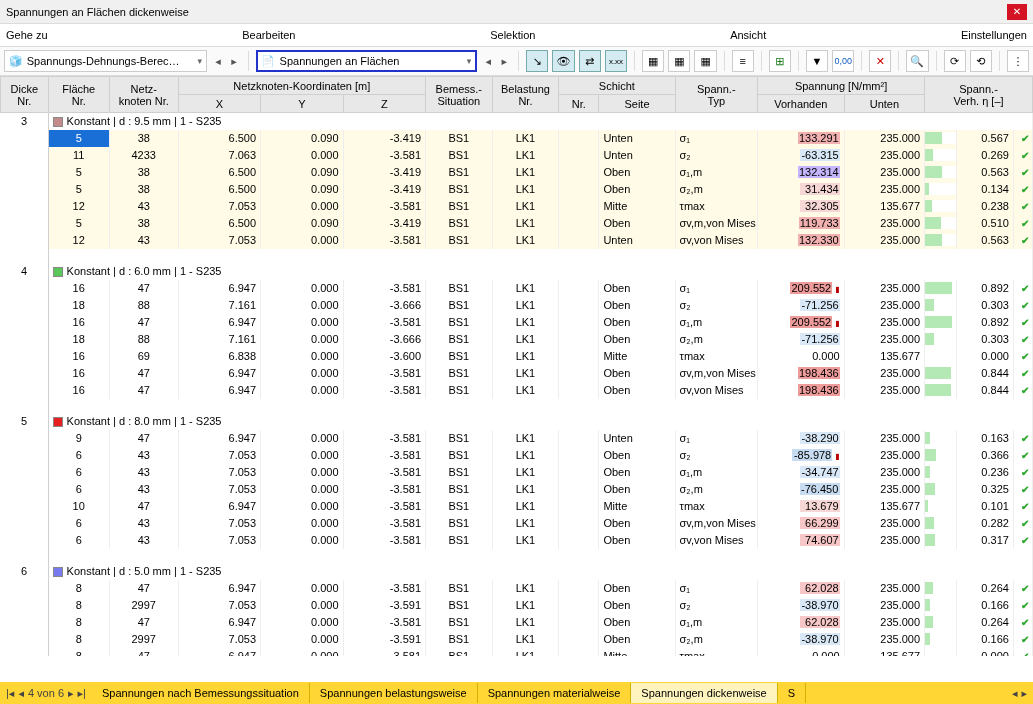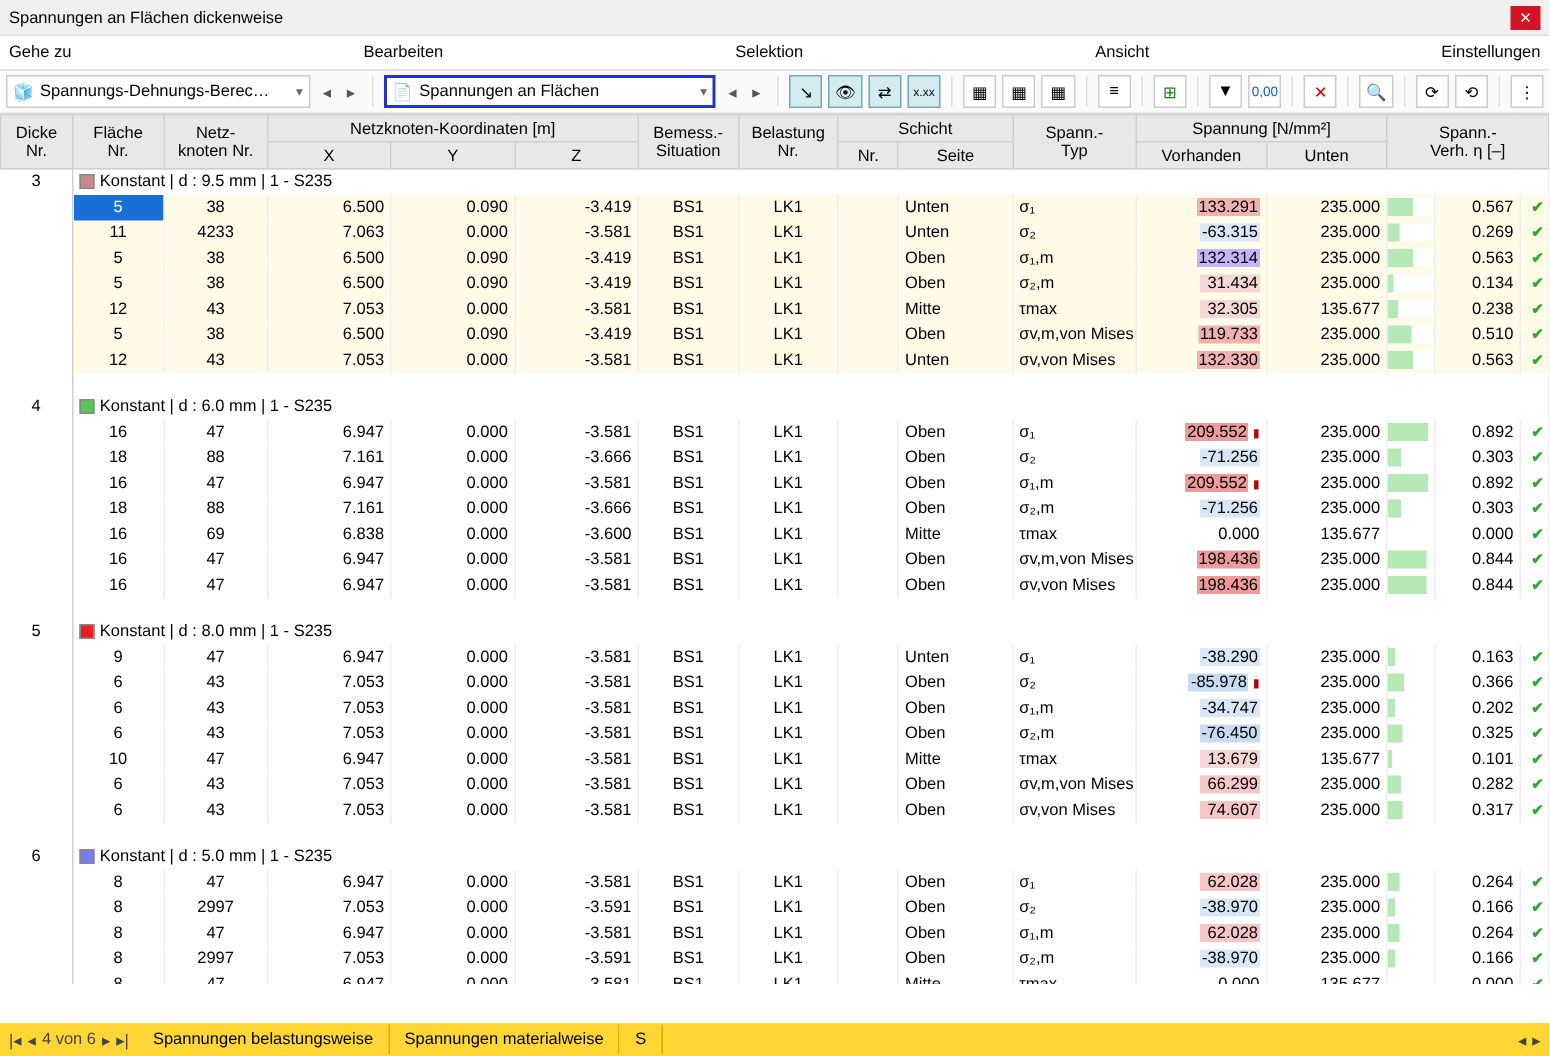--- a/index.html
+++ b/index.html
@@ -514,21 +514,21 @@
           <td class="center"></td>
           <td class="left">Oben</td>
           <td class="left">σ₁,m</td>
           <td><span style="display:inline-block;background:#d9e8f7;padding:0 1px;min-width:40px;text-align:right">-34.747</span></td>
           <td>235.000</td>
           <td style="padding: 0px;">
             <div style="width:100%;height:12px;background:#fff">
               <div style="height:12px;width:14.799999999999999%;background:#b4e8b4"></div>
             </div>
           </td>
-          <td>0.202</td>
+          <td>0.236</td>
           <td class="center"><span class="checkmark">✔</span></td>
         </tr>
         <tr>
           <td class="flc">6</td>
           <td class="center">43</td>
           <td>7.053</td>
           <td>0.000</td>
           <td>-3.581</td>
           <td class="center">BS1</td>
           <td class="center">LK1</td>
@@ -726,21 +726,23 @@
 
 <div class="footer">
   <div class="navf">
     <span>|◂</span>
     <span>◂</span>
     <span>4 von 6</span>
     <span>▸</span>
     <span>▸|</span>
   </div>
   <div id="footertabs" style="display:flex;flex:1;overflow:hidden">
+      <div class="tab">Spannungen nach Bemessungssituation</div>
       <div class="tab">Spannungen belastungsweise</div>
       <div class="tab">Spannungen materialweise</div>
+      <div class="tab active">Spannungen dickenweise</div>
       <div class="tab">S</div>
     </div>
   <div class="navf">
     <span>◂</span>
     <span>▸</span>
   </div>
 </div>
 
 </body></html>

